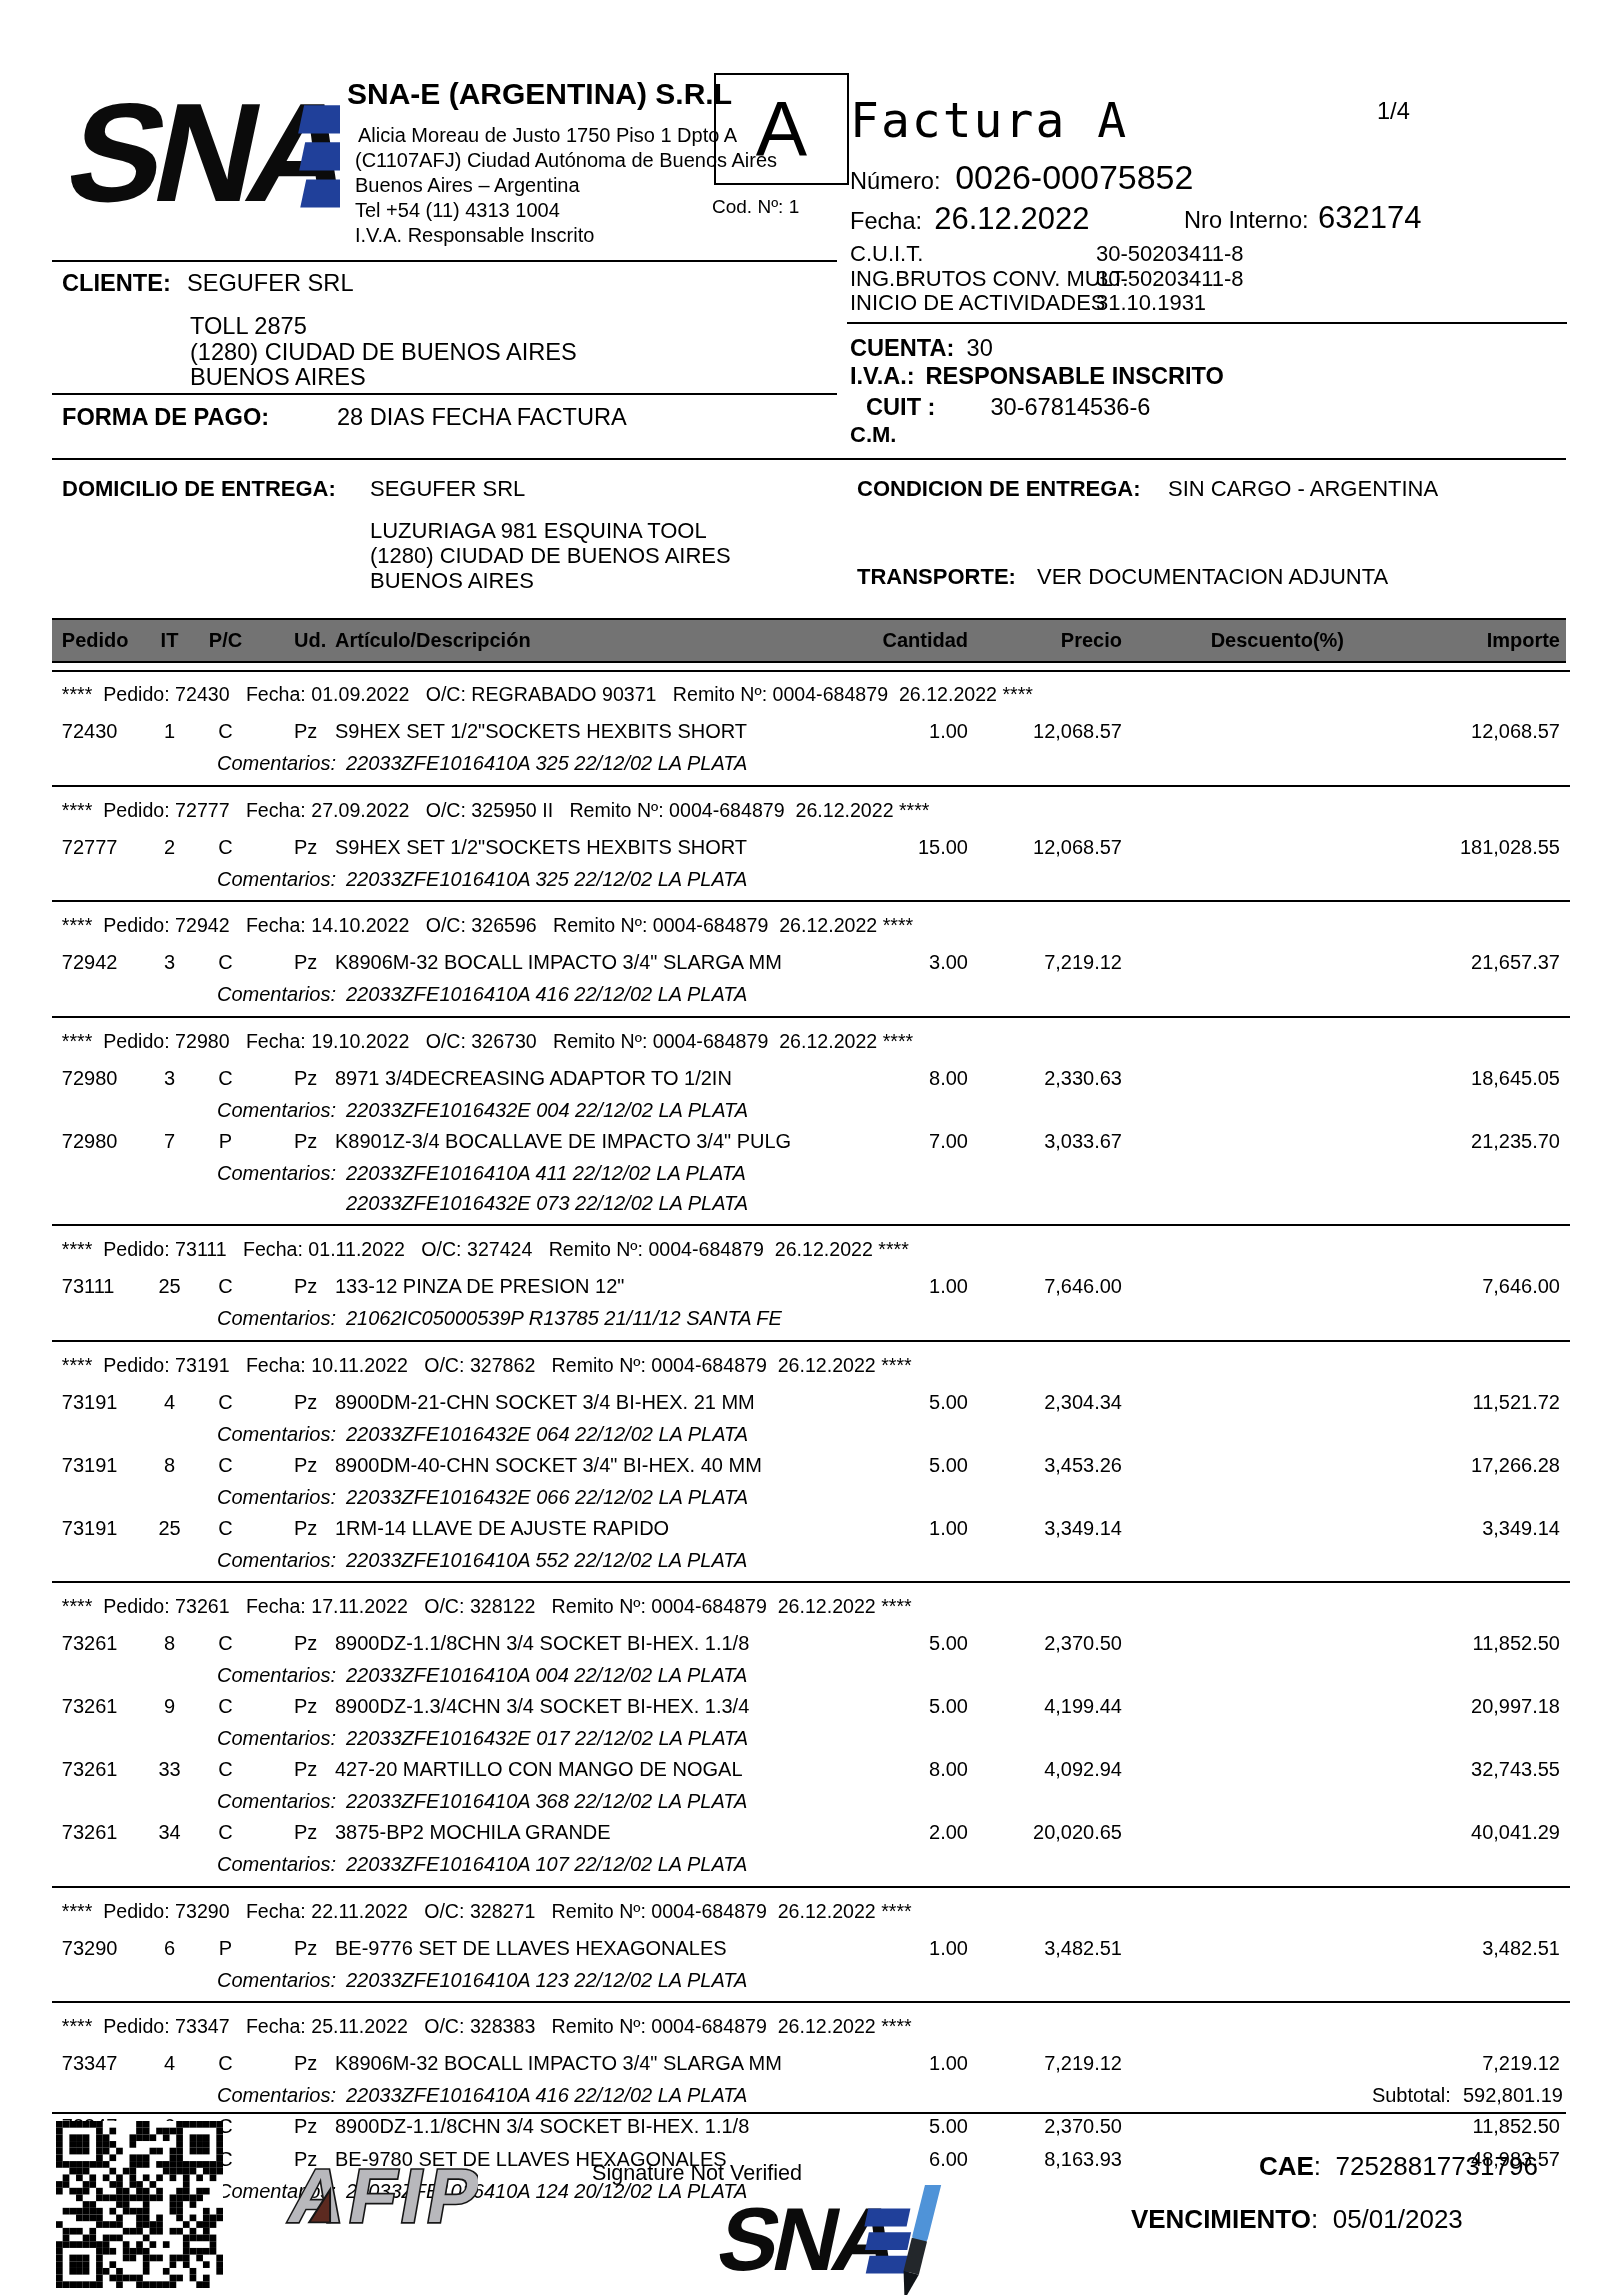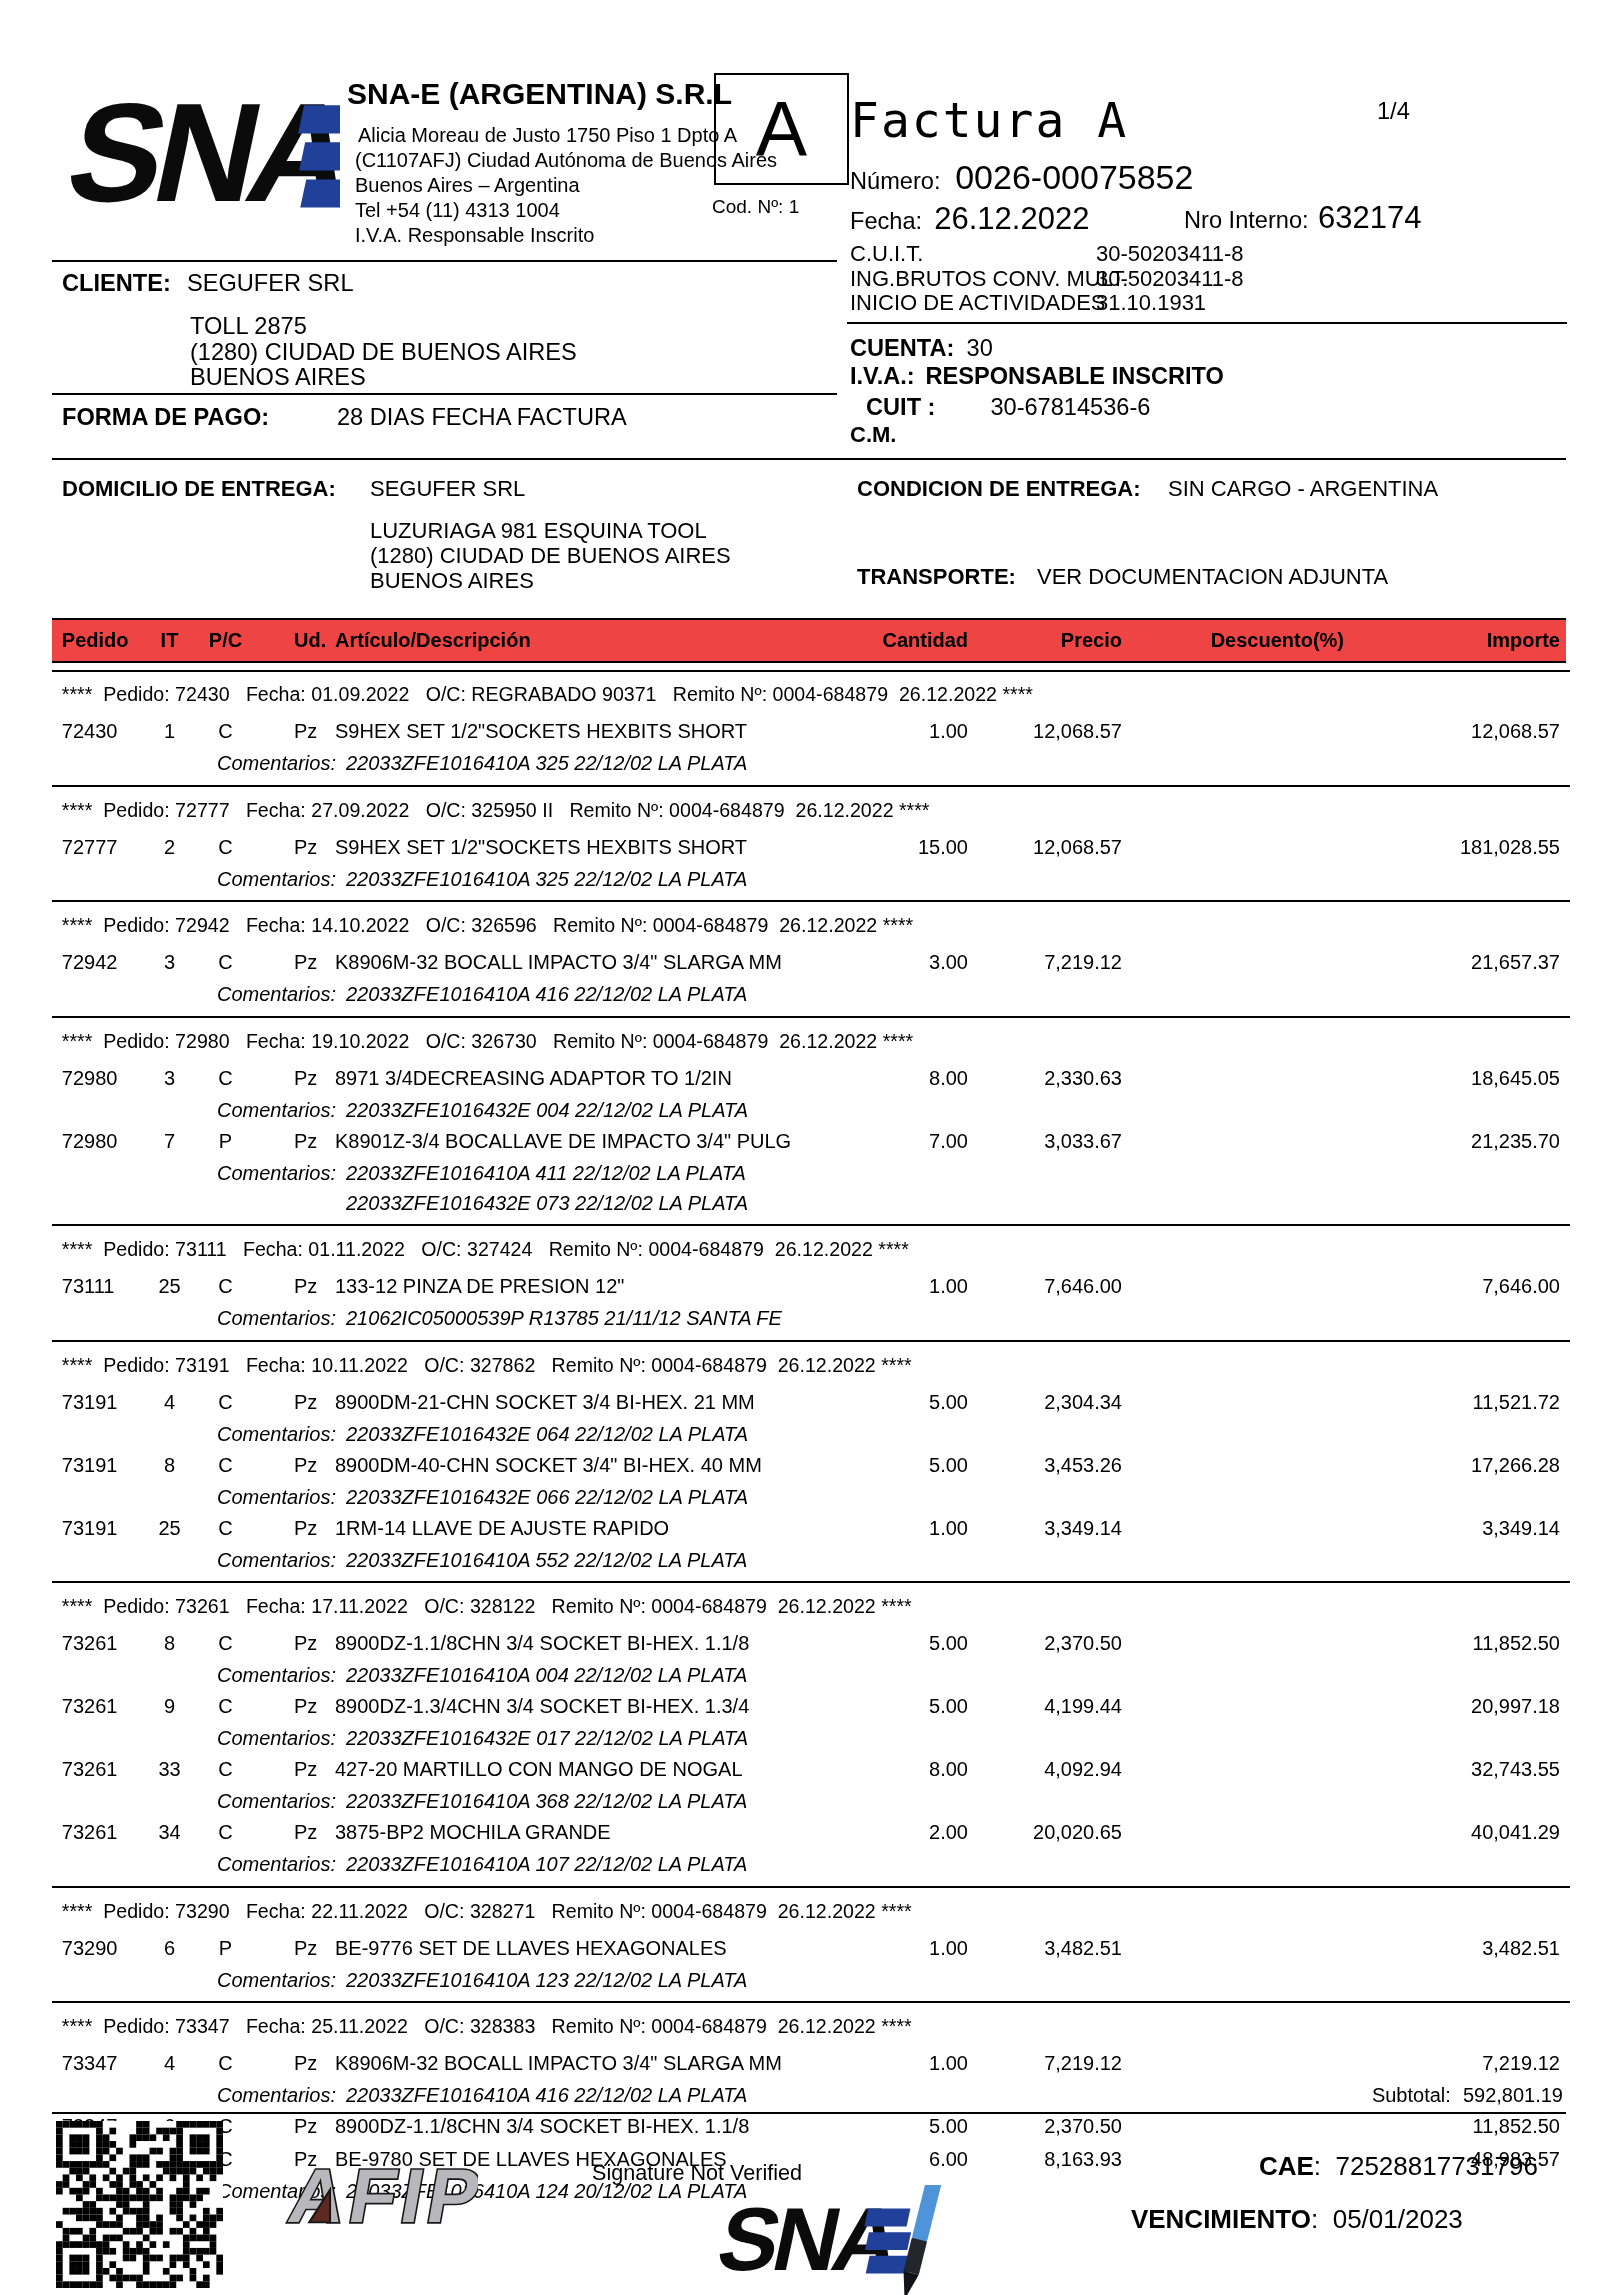--- a/index.html
+++ b/index.html
@@ -18,21 +18,21 @@
   .pageind{font-size:23.6px;}
   .lab36{font-size:23.6px;}
   .val52{font-size:34px;}
   .val48{font-size:31px;}
   .lab34{font-size:22px;}
   .val34{font-size:22px;}
   
   .sec36{font-size:23.6px;}
   .sec34{font-size:22px;}
   
-  .band{position:absolute;left:52px;top:618px;width:1514px;height:41px;background:#ef4444;border-top:2.6px solid #000;border-bottom:2.6px solid #000;}
+  .band{position:absolute;left:52px;top:618px;width:1514px;height:41px;background:#737373;border-top:2.6px solid #000;border-bottom:2.6px solid #000;}
   .band .cell{line-height:41px;font-weight:bold;font-size:20px;}
   .cell{position:absolute;top:0;white-space:pre;}
   .c-pedido{left:9.8px;}
   .c-it{left:85px;width:65px;text-align:center;}
   .c-pc{left:141px;width:65px;text-align:center;}
   .c-ud{left:222px;margin-left:20px;}
   .c-desc{left:283px;}
   .c-cant{left:759px;width:157px;text-align:right;}
   .c-precio{left:913px;width:157px;text-align:right;}
   .c-descpct{left:1135px;width:157px;text-align:right;}

